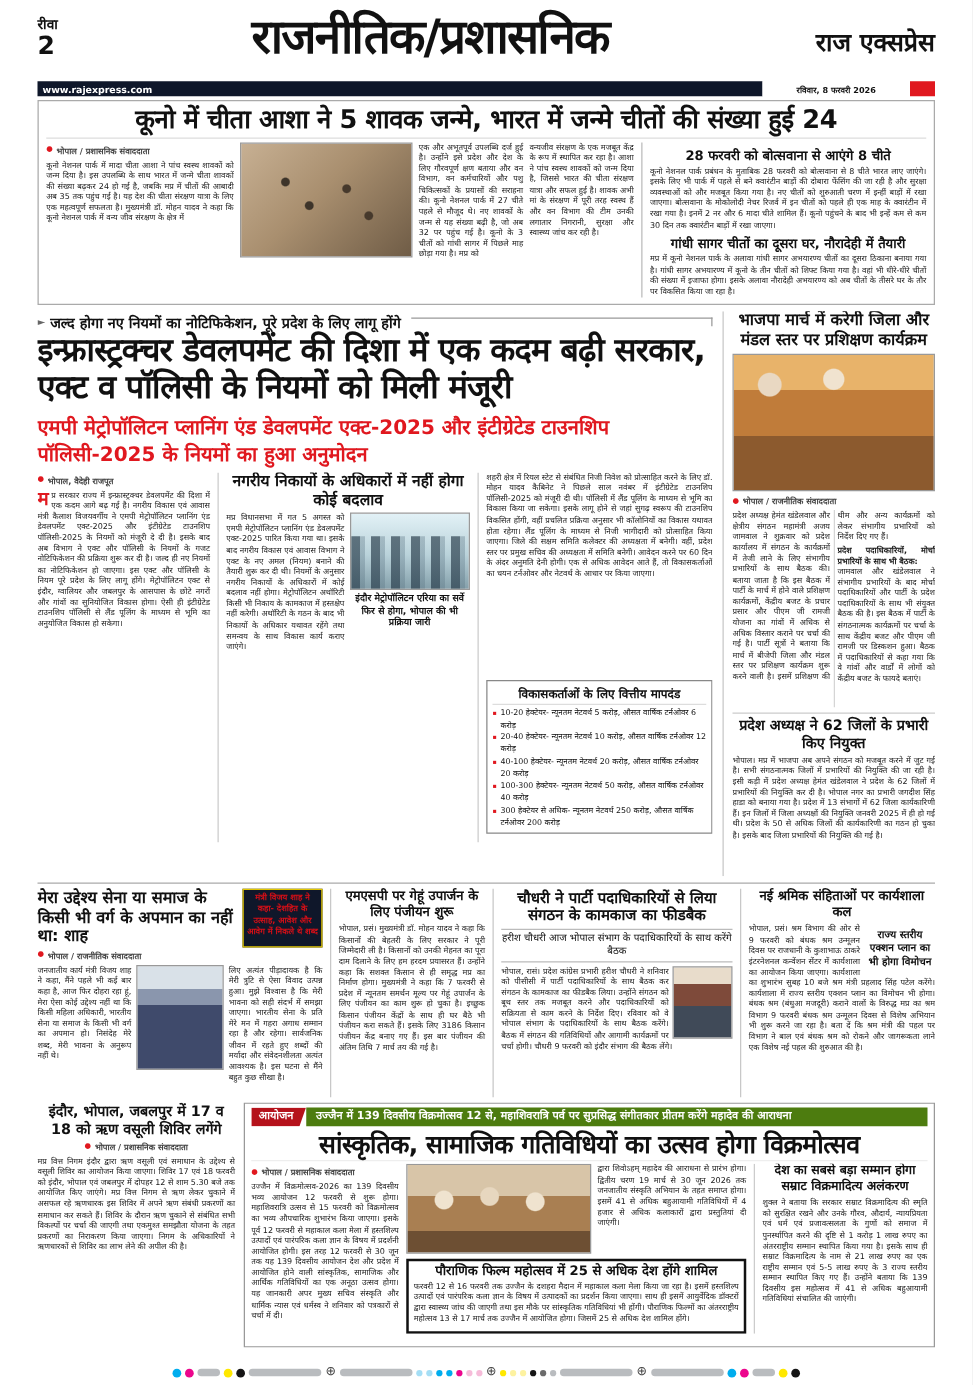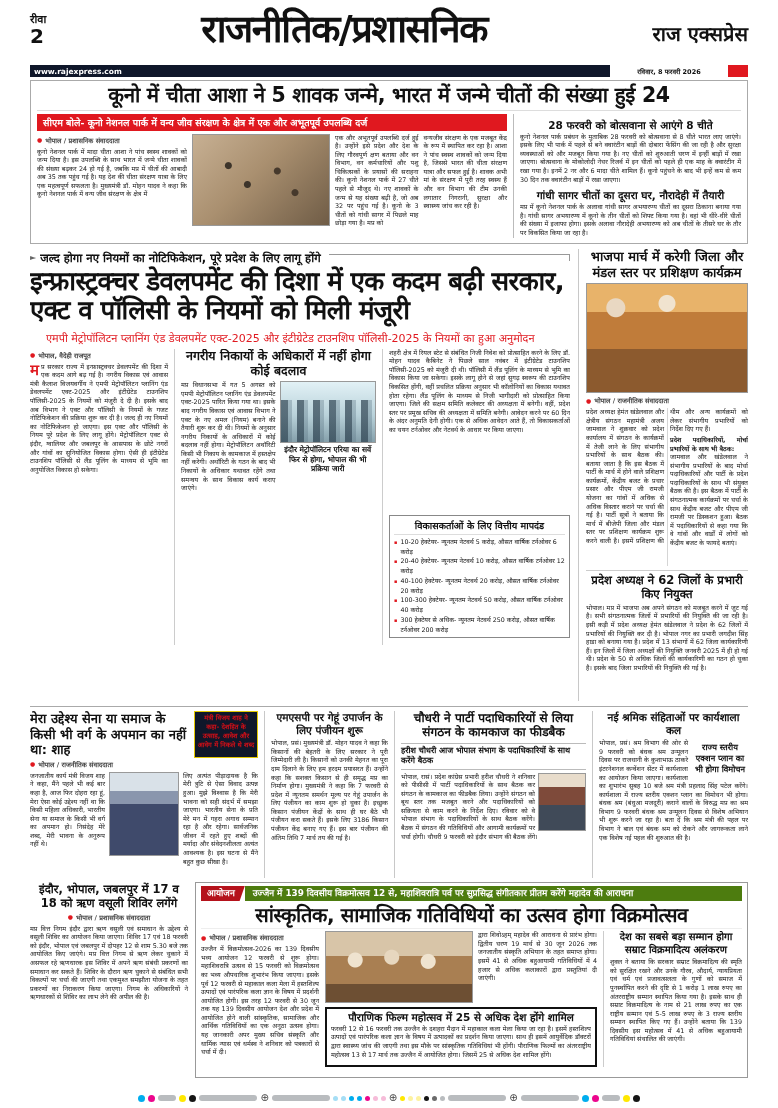--- a/index.html
+++ b/index.html
@@ -45,21 +45,21 @@
 .side-h{font-size:10.5px;font-weight:700;text-align:center;margin:5px 0 2px;line-height:1.15}
 
 
 .mid{display:flex;gap:8px;margin-top:5px;height:452px;overflow:hidden}
 .mid-left{width:540px}
 .kicker{display:flex;align-items:center;margin:1px 0 2px}
 .kicker .arr{color:#666;font-size:8px;margin-right:4px}
 .kicker .kt{font-size:11.5px;font-weight:700;white-space:nowrap}
 .kicker .rule{flex:1;height:7px;border-top:1.5px solid #999;border-right:1.5px solid #999;margin-left:8px}
 .h-xxl{font-size:26px;font-weight:700;line-height:1.13;letter-spacing:-.6px}
-.deck{color:#e0181f;font-size:11px;font-weight:400;margin:4px 16px 4px}
+.deck{color:#e0181f;font-size:16px;font-weight:700;margin:4px 0 4px}
 .mid-body{display:flex;gap:6px;height:296px;overflow:hidden}
 .mc1{width:138px}
 .mcA{width:202px;border-left:1px solid #ccc;padding-left:6px}
 .mcB{flex:1;border-left:1px solid #ccc;padding-left:6px;min-width:0}
 .sub-h{font-size:12.5px;font-weight:700;text-align:center;line-height:1.18;margin-bottom:3px}
 .dcap{float:left;color:#e0181f;font-weight:700;font-size:15px;line-height:.9;padding:1px 2px 0 0}
 .mcA-row{display:flex;gap:4px;margin:2px 0}
 .city{width:96px;height:62px;background:
  repeating-linear-gradient(90deg,rgba(35,55,70,.65) 0 7px,rgba(90,115,130,.35) 7px 11px,transparent 11px 16px),
  linear-gradient(180deg,#e2f1f6 0%,#b9d2da 55%,#85a0ab 100%);background-size:100% 70%,100% 100%;background-position:bottom,top;background-repeat:no-repeat,no-repeat;border:1px solid #999}
@@ -82,21 +82,21 @@
 .shah{width:228px}
 .shah-head{display:flex;gap:4px}
 .shah-head h3{font-size:13px;font-weight:700;line-height:1.2;flex:1}
 .ybox{width:64px;background:#0f172a;color:#d40f17;font-weight:700;font-size:6.6px;text-align:center;padding:2px;line-height:1.35;border:1px solid #e3c700;flex:none}
 .shah-row{display:flex;gap:4px;margin-top:2px}
 .portrait{width:70px;height:84px;background:linear-gradient(180deg,#d9e1e8 0 22%,#8a96ad 22% 38%,#3f4a6b 38% 100%)}
 .msp{width:124px;border-left:1px solid #c8c8c8;padding-left:6px}
 .msp h3,.labour h3{font-size:10.5px;font-weight:700;text-align:center;line-height:1.25;margin-bottom:2px}
 .chau{width:192px;border-left:1px solid #c8c8c8;padding-left:6px}
 .chau h3{font-size:12px;font-weight:700;text-align:center;line-height:1.2}
-.chau .deck2{font-size:8px;font-weight:700;text-align:left;line-height:1.3;border-top:1px solid #bbb;border-bottom:1px solid #bbb;padding:2px 0;margin:3px 0}
+.chau .deck2{font-size:8px;font-weight:400;text-align:center;line-height:1.3;border-top:1px solid #bbb;border-bottom:1px solid #bbb;padding:2px 0;margin:3px 0}
 .chau-ph{float:right;width:48px;height:58px;background:linear-gradient(180deg,#e8dccb 0 24%,#7e4a3a 24% 55%,#404a58 55% 100%);border:1px solid #999;margin:0 0 2px 3px}
 .labour{flex:1;border-left:1px solid #c8c8c8;padding-left:6px;min-width:0}
 .inset{float:right;width:56px;font-size:8.2px;font-weight:700;text-align:center;line-height:1.35;margin:3px 0 2px 4px;color:#111}
 
 
 .bottom{display:flex;gap:7px;margin-top:4px;height:196px;overflow:hidden}
 .loan{width:158px}
 .loan h3{font-size:11.5px;font-weight:700;line-height:1.25;text-align:center}
 .vikram{flex:1;border:1px solid #999;padding:3px 5px;min-width:0}
 .vstrip{display:flex;font-weight:700;color:#fff;font-size:8.8px;line-height:1.5}
@@ -146,21 +146,20 @@
         <span>www.rajexpress.com</span>
       </div>
     <div class="rb-date">रविवार, 8 फरवरी 2026</div>
     <div class="rb-r"></div>
   </div>
 
   <section class="s1">
     <h2 class="h-xl">कूनो में चीता आशा ने 5 शावक जन्मे, भारत में जन्मे चीतों की संख्या हुई 24</h2>
     <div class="s1-body">
       <div class="s1-left">
-        <div class="strap">सीएम बोले- कूनो नेशनल पार्क में वन्य जीव संरक्षण के क्षेत्र में एक और अभूतपूर्व उपलब्धि दर्ज</div>
         <div class="s1-row">
           <div class="s1-c1">
             <div class="by">
                 <span class="dot">●</span>
                 <span>भोपाल / प्रशासनिक संवाददाता</span>
               </div>
             <p class="bt">कूनो नेशनल पार्क में मादा चीता आशा ने पांच स्वस्थ शावकों को जन्म दिया है। इस उपलब्धि के साथ भारत में जन्मे चीता शावकों की संख्या बढ़कर 24 हो गई है, जबकि मप्र में चीतों की आबादी अब 35 तक पहुंच गई है। यह देश की चीता संरक्षण यात्रा के लिए एक महत्वपूर्ण सफलता है। मुख्यमंत्री डॉ. मोहन यादव ने कहा कि कूनो नेशनल पार्क में वन्य जीव संरक्षण के क्षेत्र में</p>
           </div>
           <div class="ph cheetah"></div>
           <p class="bt s1-c2">एक और अभूतपूर्व उपलब्धि दर्ज हुई है। उन्होंने इसे प्रदेश और देश के लिए गौरवपूर्ण क्षण बताया और वन विभाग, वन कर्मचारियों और पशु चिकित्सकों के प्रयासों की सराहना की। कूनो नेशनल पार्क में 27 चीते पहले से मौजूद थे। नए शावकों के जन्म से यह संख्या बढ़ी है, जो अब 32 पर पहुंच गई है। कूनो के 3 चीतों को गांधी सागर में पिछले माह छोड़ा गया है। मप्र को</p>

